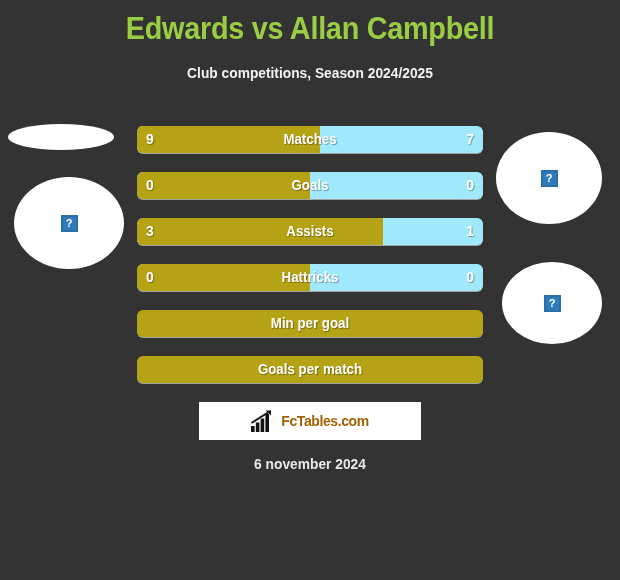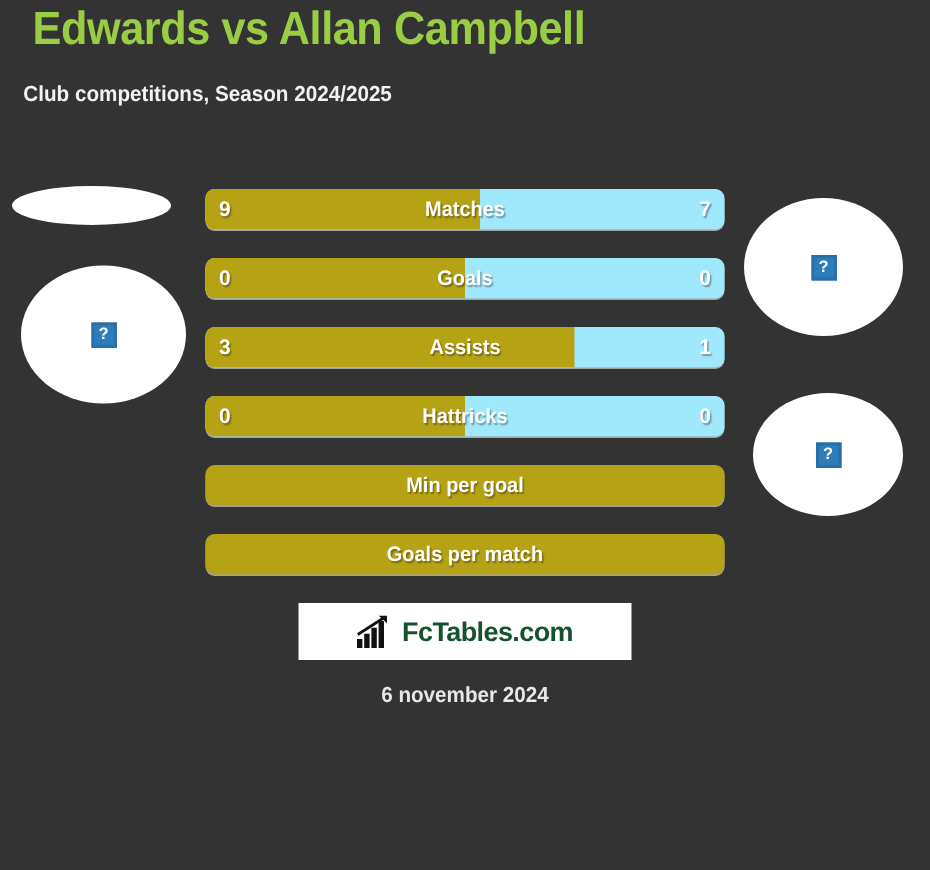--- a/index.html
+++ b/index.html
@@ -12,21 +12,22 @@
     height: 580px;
     background: #333333;
     font-family: "Liberation Sans", sans-serif;
     overflow: hidden;
     position: relative;
   }
 
   
   .header {
     width: 100%;
-    padding-top: 0;
+    text-align: center;
+    padding-top: 10px;
     box-sizing: border-box;
   }
   .title {
     color: #9ACD44;
     font-size: 31px;
     font-weight: bold;
     letter-spacing: -0.3px;
     line-height: 38px;
     margin: 0;
     font-family: "Liberation Sans", sans-serif;
@@ -160,22 +161,22 @@
     background: #ffffff;
     display: flex;
     align-items: center;
     justify-content: center;
     gap: 6px;
   }
   .wm-icon {
     display: block;
   }
   .wm-text {
-    color: #14532d;
-    font-size: 18px;
+    color: #a16207;
+    font-size: 14px;
     font-weight: bold;
     letter-spacing: -0.4px;
     line-height: 1;
     font-family: "Liberation Sans", sans-serif;
   }
   .date {
     position: absolute;
     left: 0;
     top: 456px;
     width: 100%;

